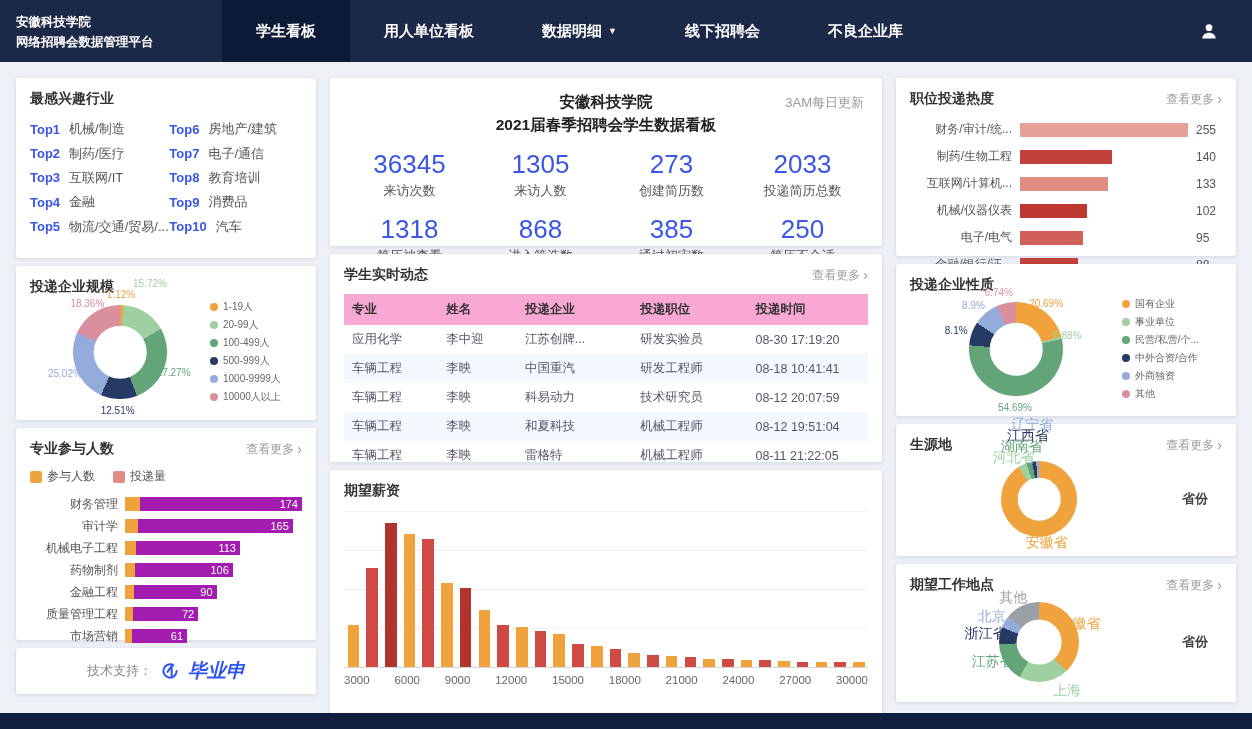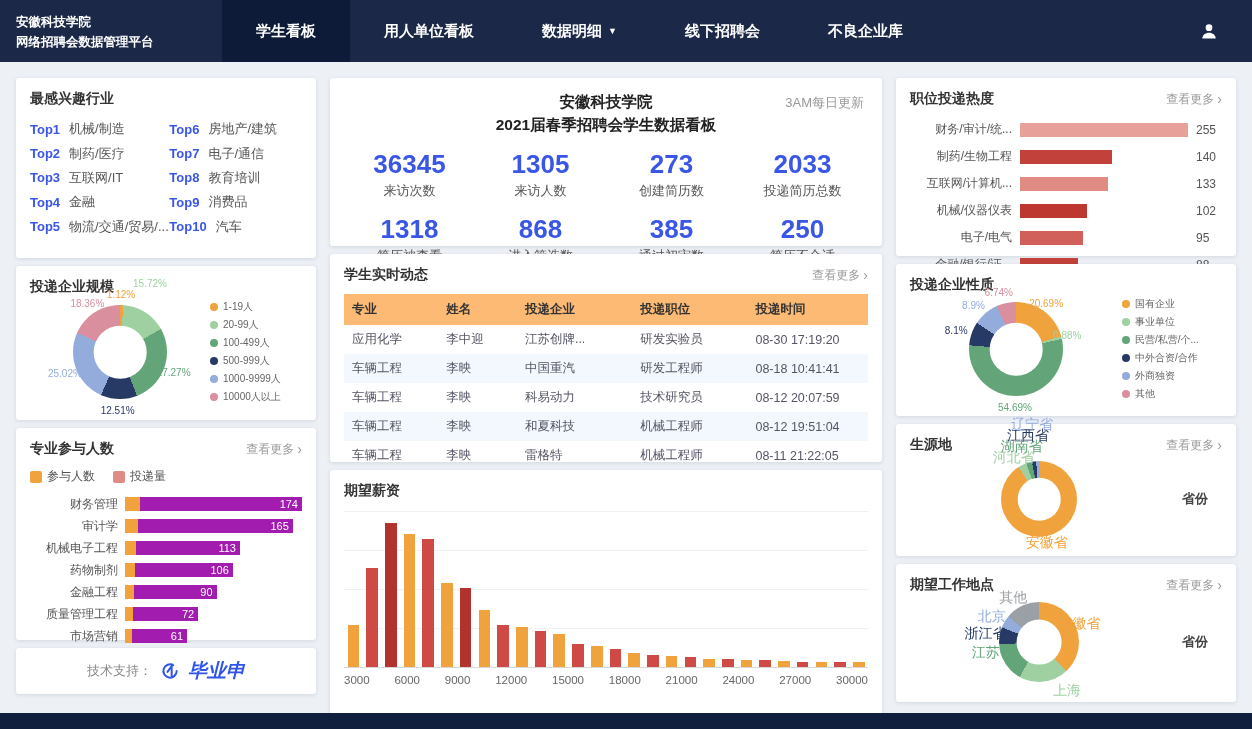--- a/index.html
+++ b/index.html
@@ -57,26 +57,26 @@
   
   .tech{display:flex;align-items:center;justify-content:center;gap:8px;height:46px}
   .tech-prefix{font-size:13px;color:#888}
   .brand{color:#2f54eb;font-weight:bold;font-style:italic;font-size:19px}
 
   
   .ov-title{text-align:center;font-size:15.5px;font-weight:bold;color:#222;line-height:1.5}
   .ov-update{position:absolute;right:18px;top:16px;font-size:13px;color:#999}
   .stats{display:grid;grid-template-columns:repeat(4,1fr);row-gap:14px;margin-top:12px}
   .stat{text-align:center}
-  .stat-val{font-size:26px;font-weight:bold;color:#3a56e6}
+  .stat-val{font-size:26px;font-weight:normal;color:#3a56e6}
   .stat-label{font-size:13px;color:#555;margin-top:2px}
 
   
   table{width:100%;border-collapse:collapse;margin-top:10px;table-layout:fixed}
-  th{background:#fdba74;font-size:12.5px;color:#333;text-align:left;padding:7px 8px;font-weight:bold}
+  th{background:#f9a8d4;font-size:12.5px;color:#333;text-align:left;padding:7px 8px;font-weight:bold}
   td{font-size:12.5px;color:#556;padding:6px 8px;white-space:nowrap;overflow:hidden}
   tbody tr:nth-child(even){background:#f3f8fe}
 
   
   .hist{margin-top:10px}
   .hist-plot{display:flex;align-items:flex-end;height:158px;border-bottom:1px solid #d8d8d8;background:repeating-linear-gradient(to top,transparent 0 38px,#f0f0f0 38px 39px)}
   .hist-slot{flex:1;display:flex;align-items:flex-end;justify-content:center;height:100%}
   .hist-bar{width:62%}
   .hist-axis{display:flex;margin-top:6px}
   .hist-tick{flex:1;display:flex;justify-content:center}
@@ -720,21 +720,21 @@
             <span>查看更多</span>
             <span class="chev">›</span>
           </a>
       </div>
       <div class="donut-row" style="height:92px">
         <div class="donut small" style="--ring:80px">
           <div class="ring" style="background: conic-gradient(rgb(240, 162, 60) 0%, rgb(240, 162, 60) 38%, rgb(159, 208, 162) 38%, rgb(159, 208, 162) 58%, rgb(99, 165, 121) 58%, rgb(99, 165, 121) 74%, rgb(39, 58, 102) 74%, rgb(39, 58, 102) 81%, rgb(147, 172, 219) 81%, rgb(147, 172, 219) 86%, rgb(154, 160, 166) 86%, rgb(154, 160, 166) 100%);"></div>
             <div class="hole"></div>
         <span class="donut-label" style="left: 169.559px; top: 27.9619px; color: rgb(240, 162, 60);">安徽省</span>
             <span class="donut-label" style="left: 125px; top: 94.6136px; color: rgb(159, 208, 162); margin-left: 32px;">上海</span>
-            <span class="donut-label" style="left: 82.6279px; top: 57px; color: rgb(99, 165, 121);">江苏省</span>
+            <span class="donut-label" style="left: 82.6279px; top: 66px; color: rgb(99, 165, 121);">江苏省</span>
             <span class="donut-label" style="left: 75.6033px; top: 38.3347px; color: rgb(39, 58, 102);">浙江省</span>
             <span class="donut-label" style="left: 81.8236px; top: 21.057px; color: rgb(147, 172, 219);">北京</span>
             <span class="donut-label" style="left: 103.137px; top: 1.66347px; color: rgb(154, 160, 166);">其他</span>
           </div>
         <div class="unit">省份</div>
       </div>
     </section>
   </div>
 </main>
 

